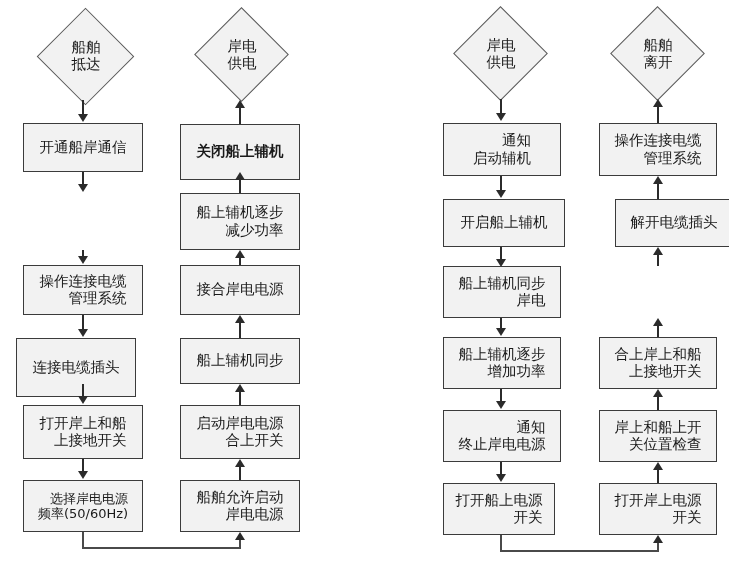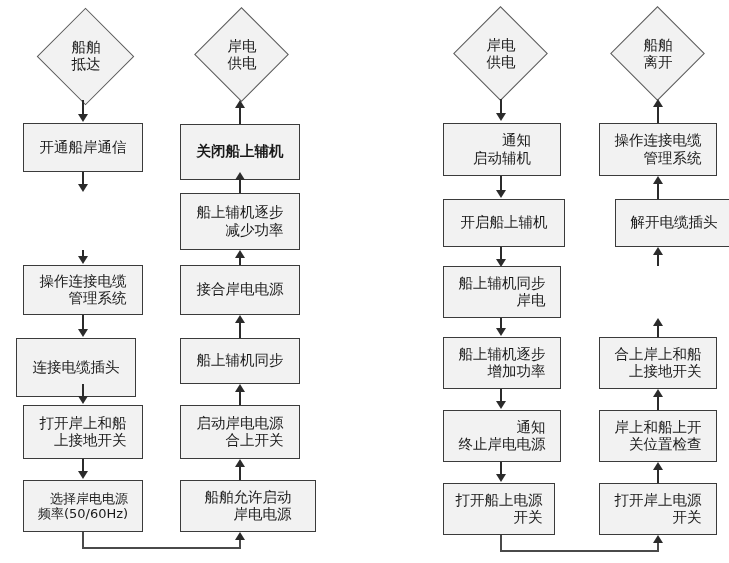--- a/index.html
+++ b/index.html
@@ -138,21 +138,21 @@
 
   <div class="node" style="left:180px;top:338px;width:120px;height:46px;">船上辅机同步</div>
   <div class="vline" style="left:239px;top:392px;height:13px;"></div>
   <div class="arrow-up" style="left:235px;top:384px;"></div>
 
   <div class="node" style="left:180px;top:405px;width:120px;height:54px;">启动岸电电源
 合上开关</div>
   <div class="vline" style="left:239px;top:467px;height:13px;"></div>
   <div class="arrow-up" style="left:235px;top:459px;"></div>
 
-  <div class="node" style="left:180px;top:480px;width:136px;height:52px;">船舶允许启动
+  <div class="node" style="left:180px;top:480px;width:120px;height:52px;">船舶允许启动
 岸电电源</div>
 
   <div class="diamond" style="left:467px;top:20px;width:67px;height:67px;"></div>
   <div class="diamond-label" style="left:455px;top:27px;width:92px;height:54px;">岸电
 供电</div>
   <div class="vline" style="left:500px;top:99px;height:16px;"></div>
   <div class="arrow-down" style="left:496px;top:113px;"></div>
 
   <div class="node" style="left:443px;top:123px;width:118px;height:53px;">通知
 启动辅机</div>

